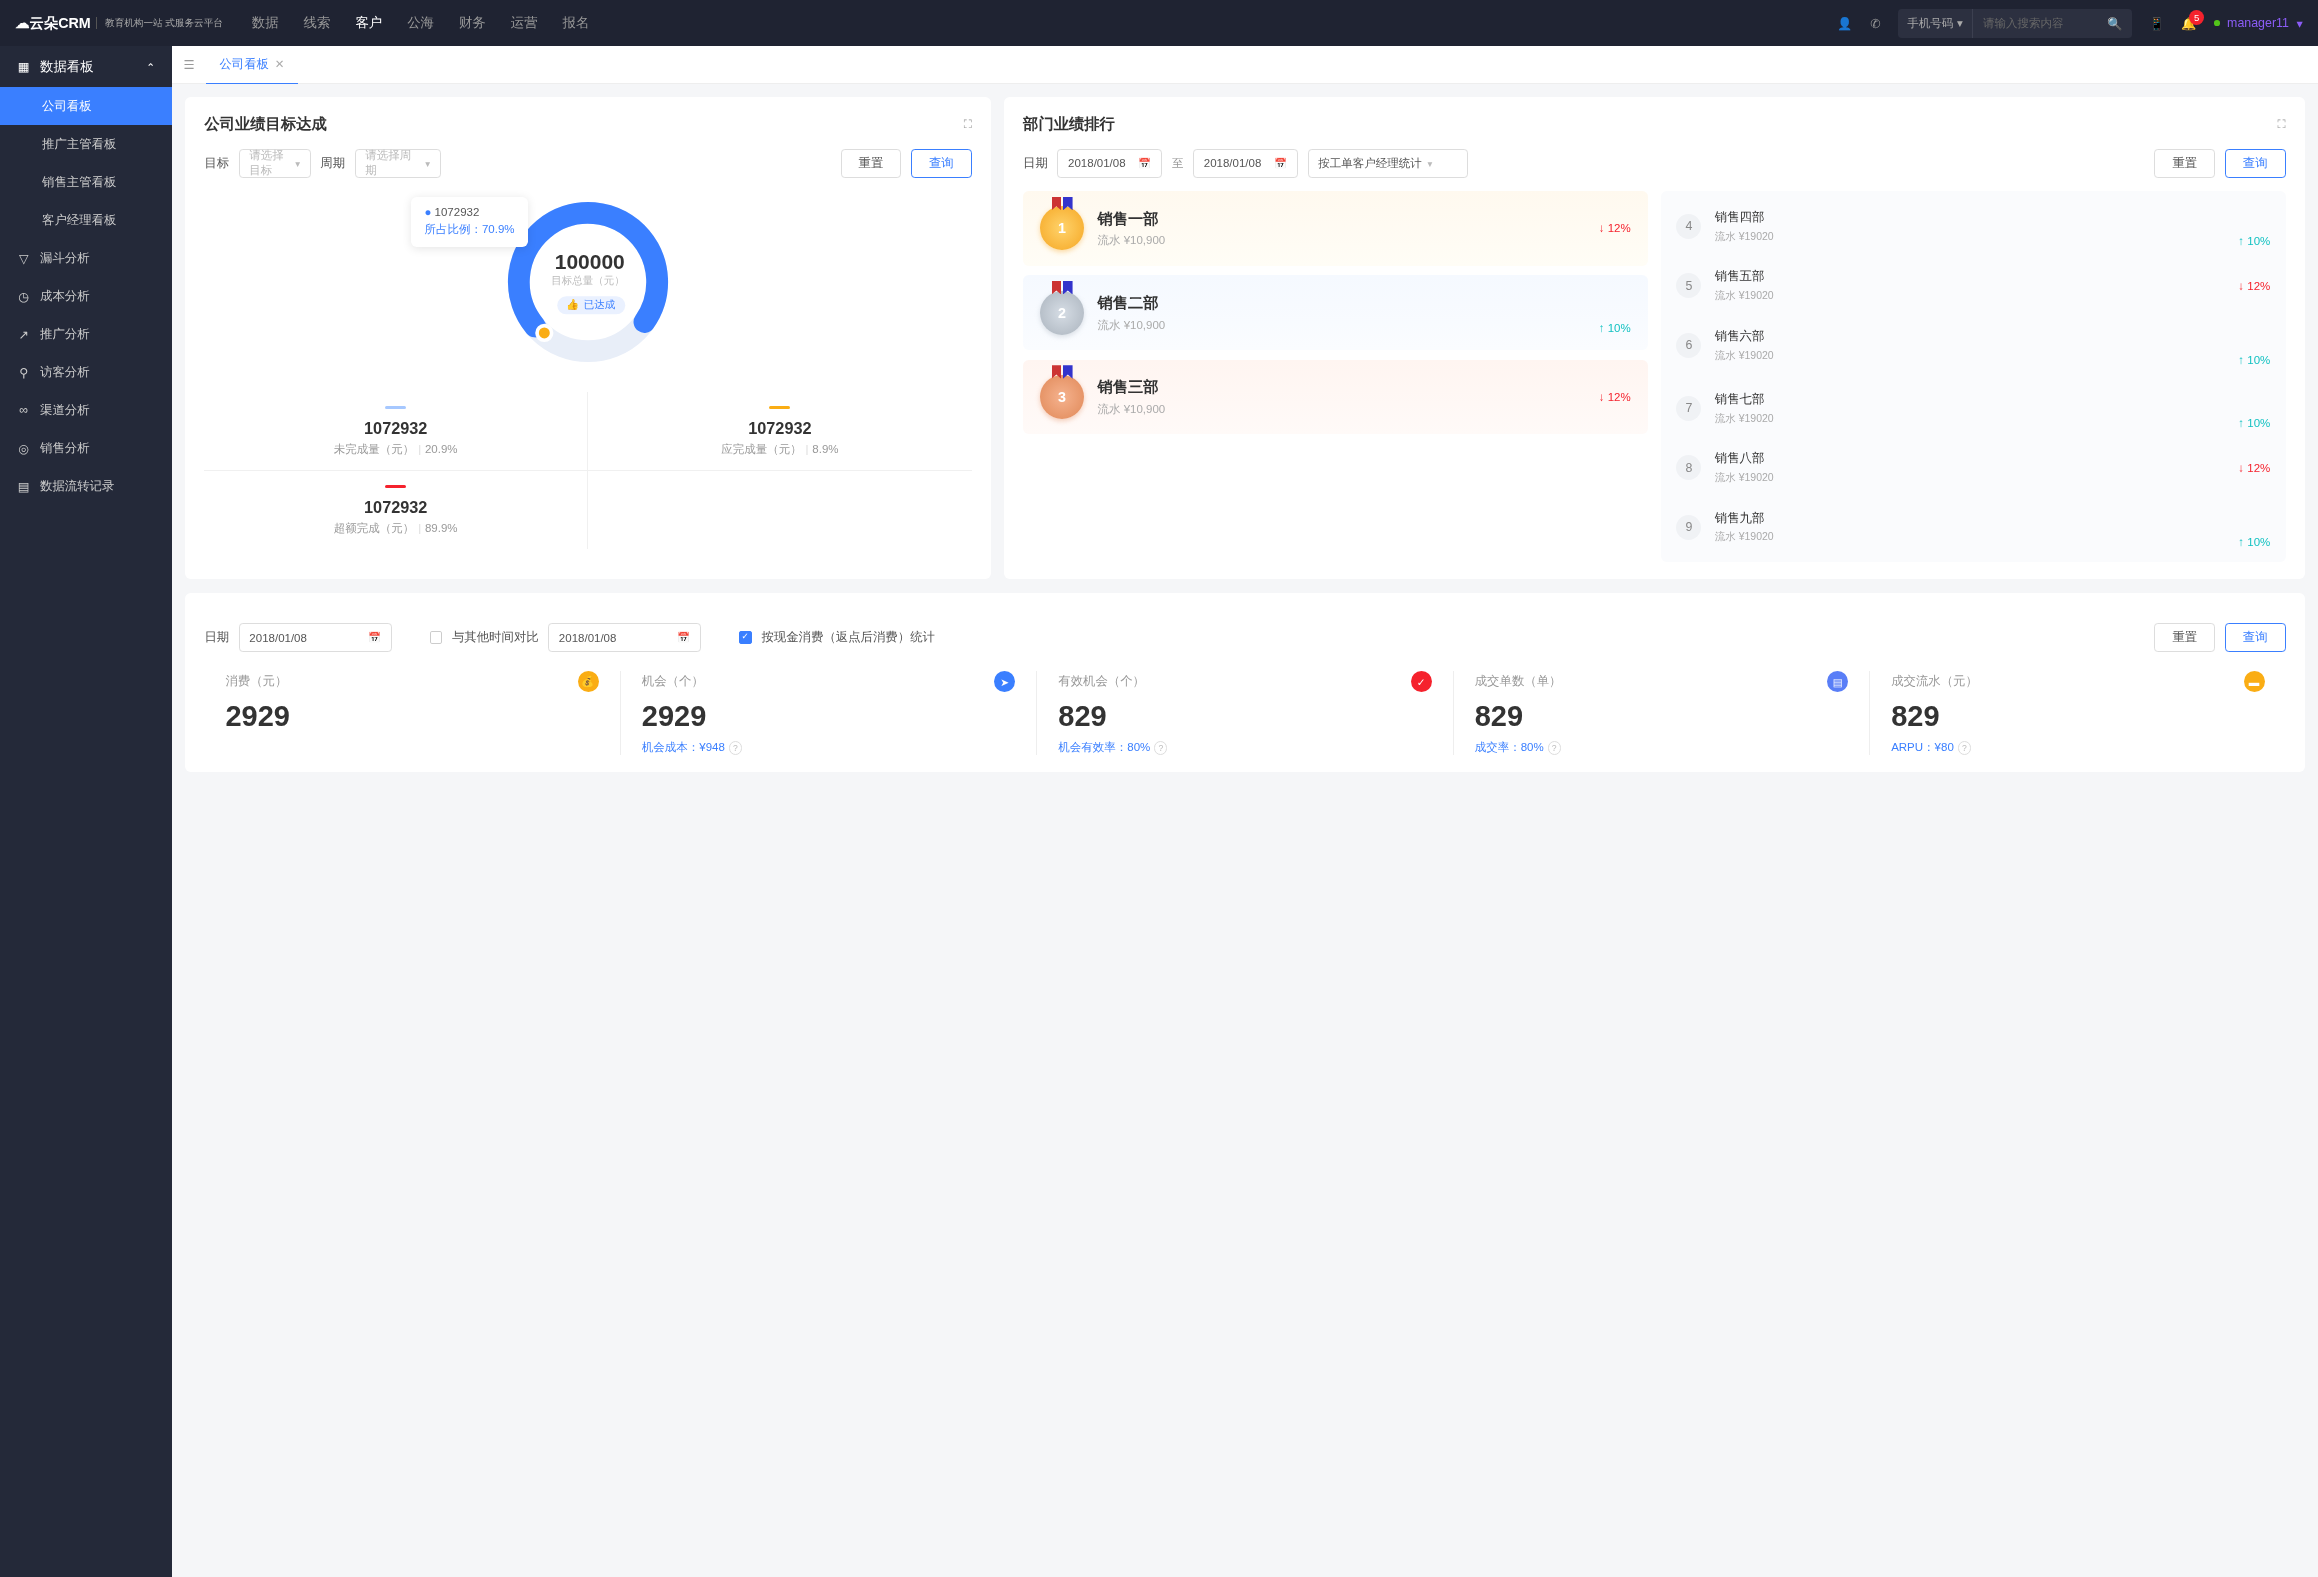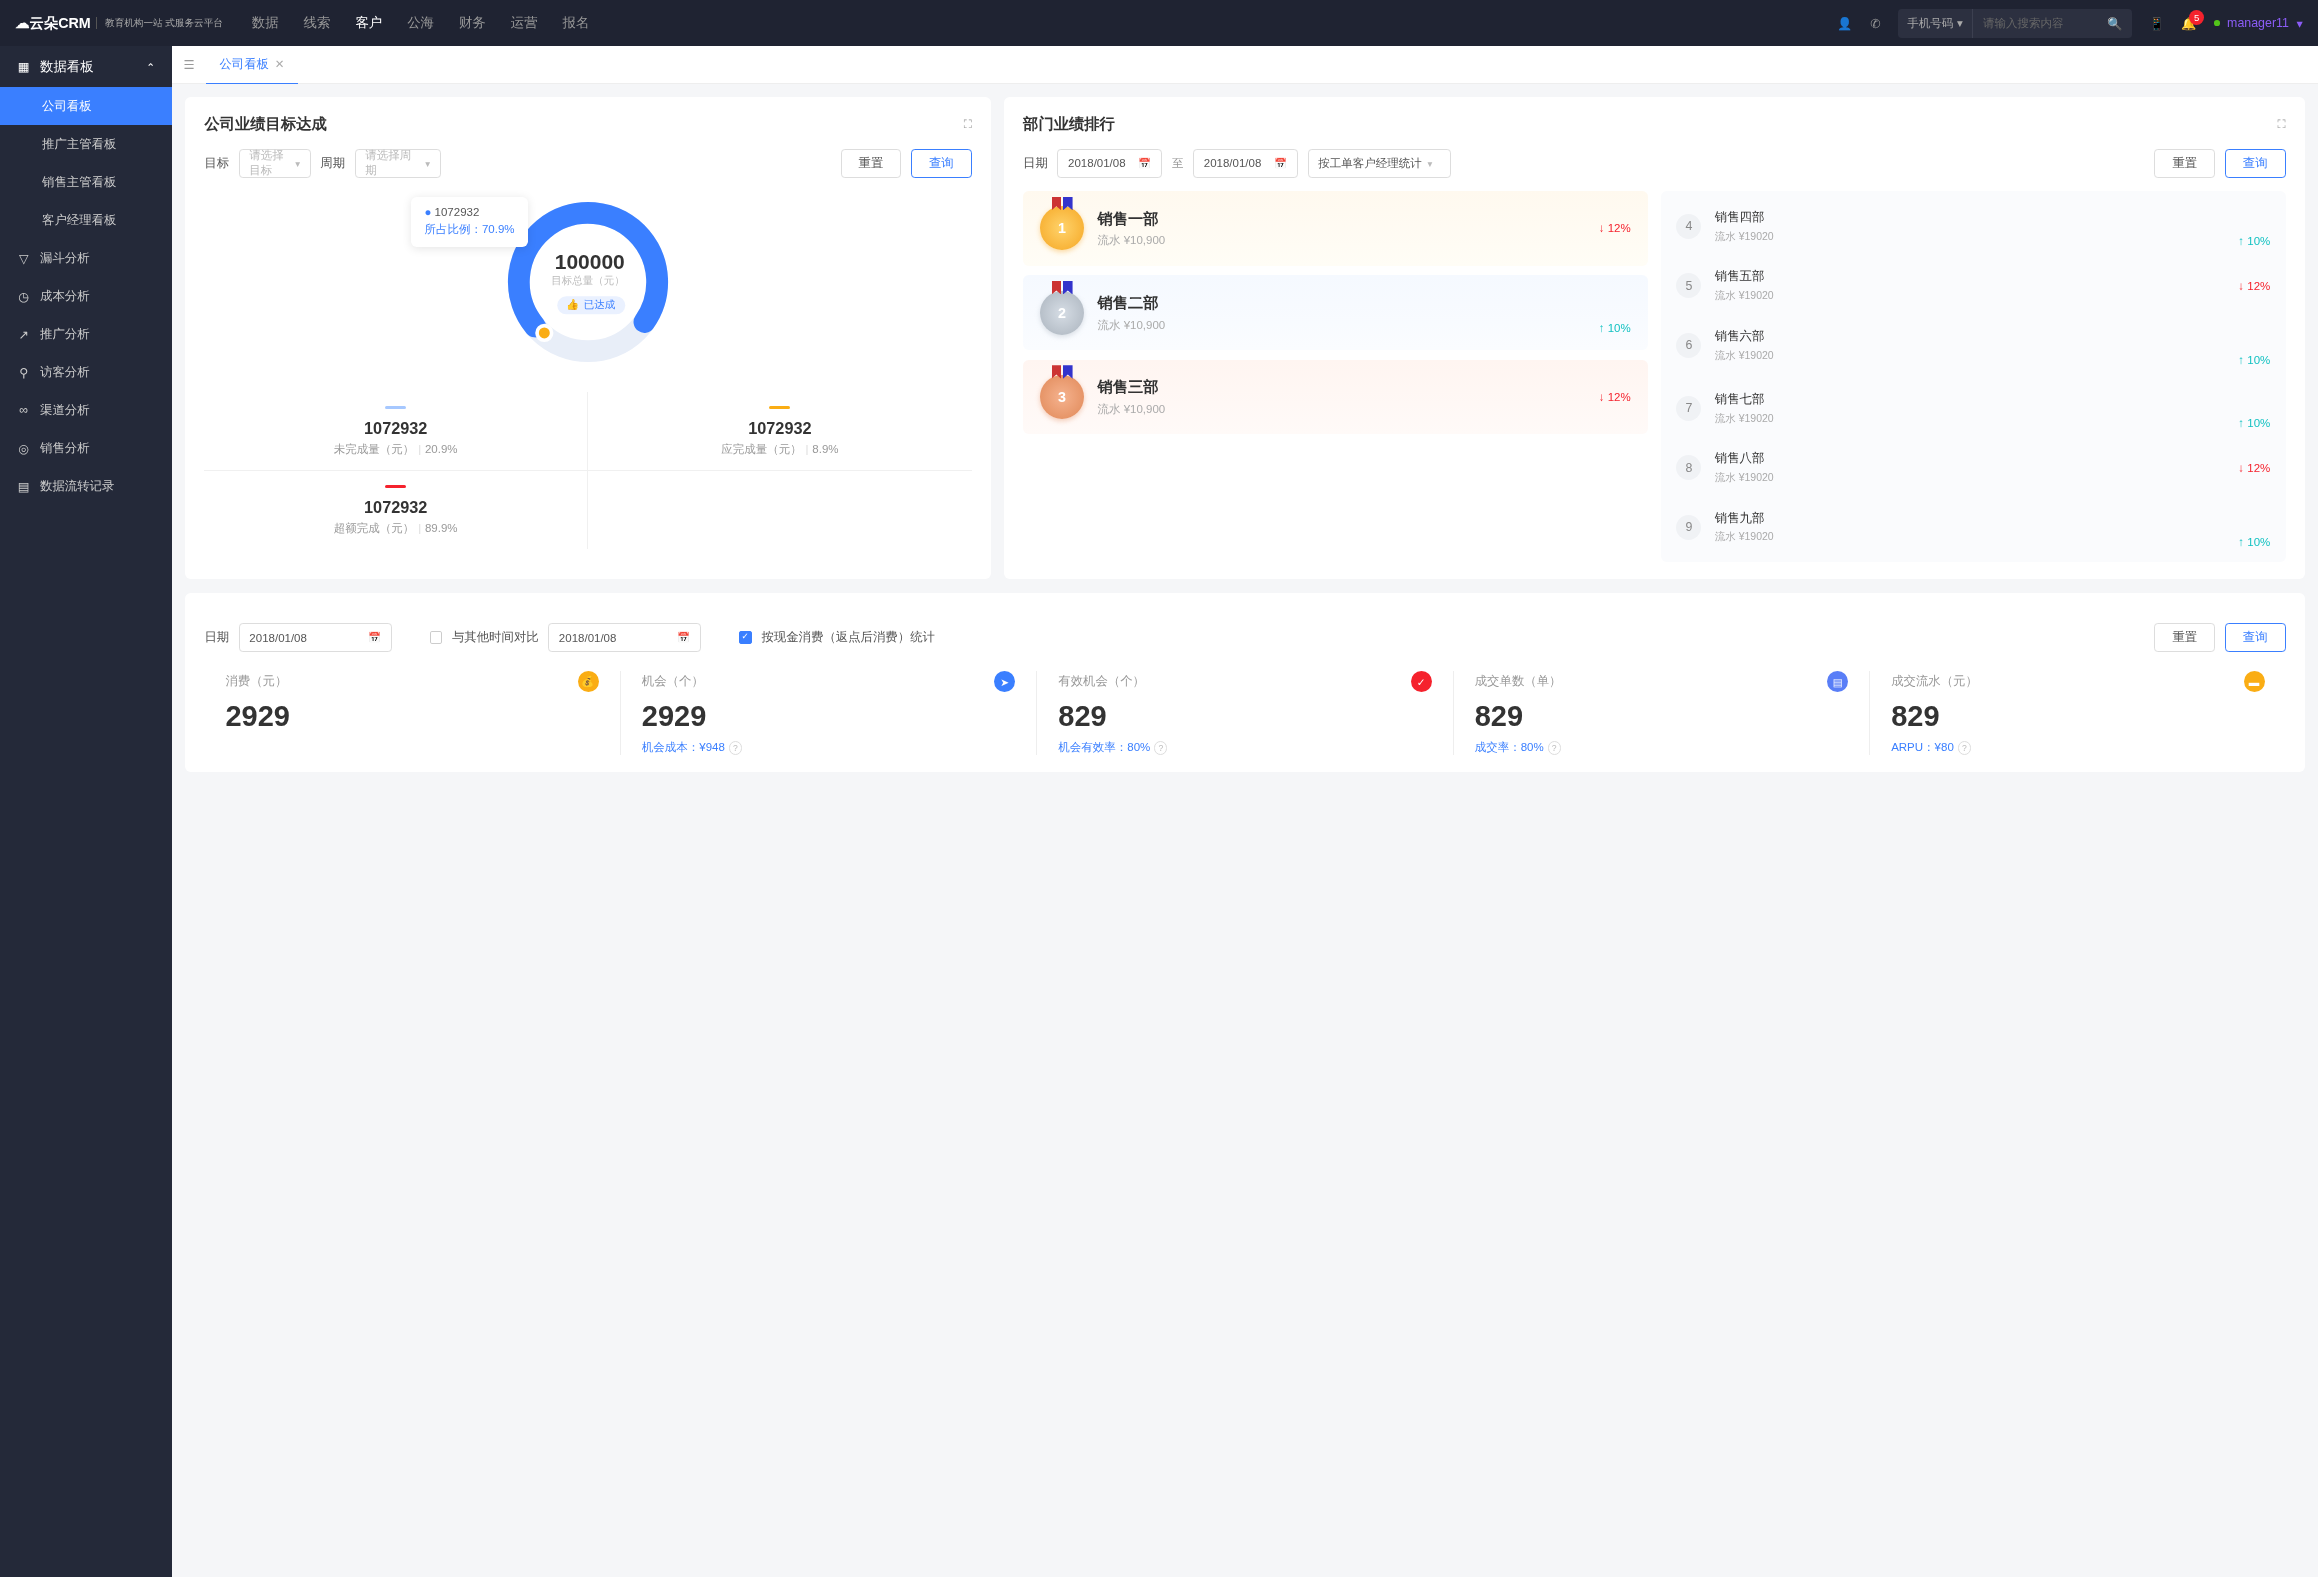--- a/index.html
+++ b/index.html
@@ -257,21 +257,21 @@
             <span class="lbl">日期</span>
             <div class="inp inp-date">
                 <span>2018/01/08</span>
                 <span class="cal-icn">📅</span>
               </div>
             <span class="to">至</span>
             <div class="inp inp-date">
                 <span>2018/01/08</span>
                 <span class="cal-icn">📅</span>
               </div>
-            <div class="sel" style="width:143px;color:#555">
+            <div class="sel" style="width:160px;color:#555">
                 <span>按工单客户经理统计</span>
               </div>
             <div class="spacer"></div>
             <button class="btn">重置</button>
             <button class="btn primary">查询</button>
           </div>
           <div class="rank-body">
             <div class="rank-top" id="rank-top">
                 <div class="rank-card r1">
                   <div class="medal m1">1</div>

